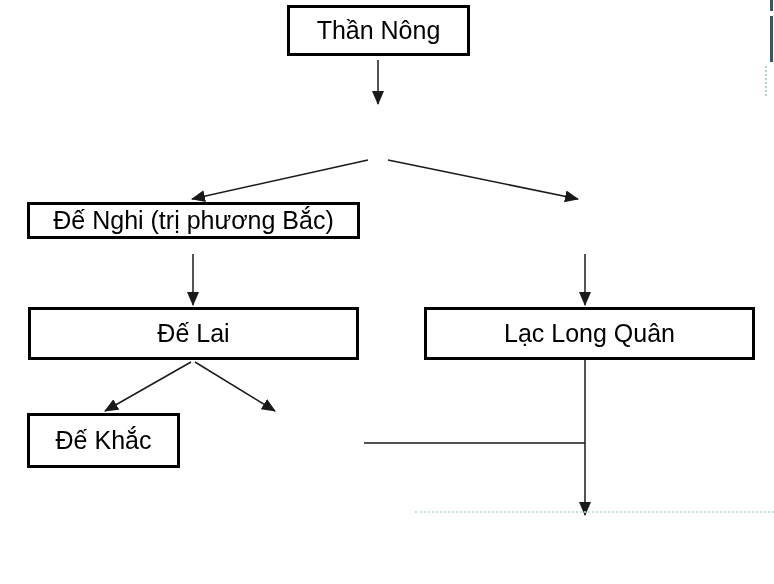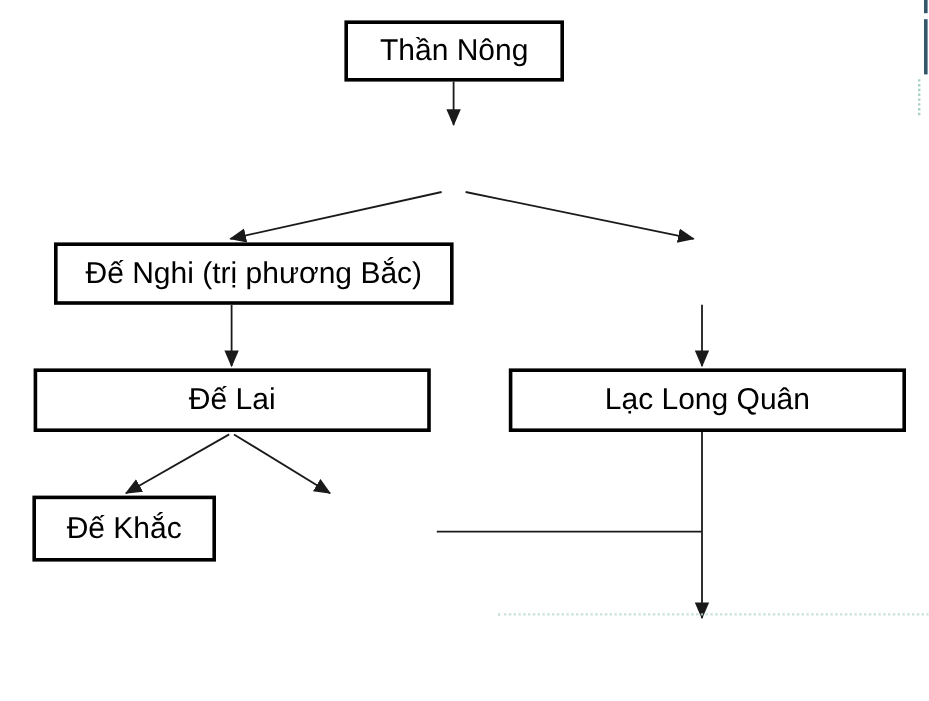--- a/index.html
+++ b/index.html
@@ -29,23 +29,23 @@
     border: 3px solid #000000;
     background: #ffffff;
     display: flex;
     align-items: center;
     justify-content: center;
     font-size: 25px;
     color: #000000;
     white-space: nowrap;
     line-height: 1;
   }
-  .n-than-nong { left: 287px; top: 17px;   width: 183px; height: 51px; }
+  .n-than-nong { left: 287px; top: 5px;   width: 183px; height: 51px; }
   .n-de-minh   { left: 289px; top: 106px; width: 182px; height: 53px; }
-  .n-de-nghi   { left: 27px;  top: 202px; width: 333px; height: 52px; margin-left: 18px; }
+  .n-de-nghi   { left: 27px;  top: 202px; width: 333px; height: 37px; }
   .n-kinh      { left: 420px; top: 202px; width: 330px; height: 52px; }
   .n-de-lai    { left: 28px;  top: 307px; width: 331px; height: 53px; }
   .n-llq       { left: 424px; top: 307px; width: 331px; height: 53px; }
   .n-de-khac   { left: 27px;  top: 413px; width: 153px; height: 55px; }
   .n-au-co     { left: 208px; top: 413px; width: 156px; height: 55px; }
   .n-hung      { left: 425px; top: 519px; width: 328px; height: 58px; }
 
   
   .edge-strip-a {
     position: absolute; left: 770px; top: 0px; width: 3px; height: 11px;

